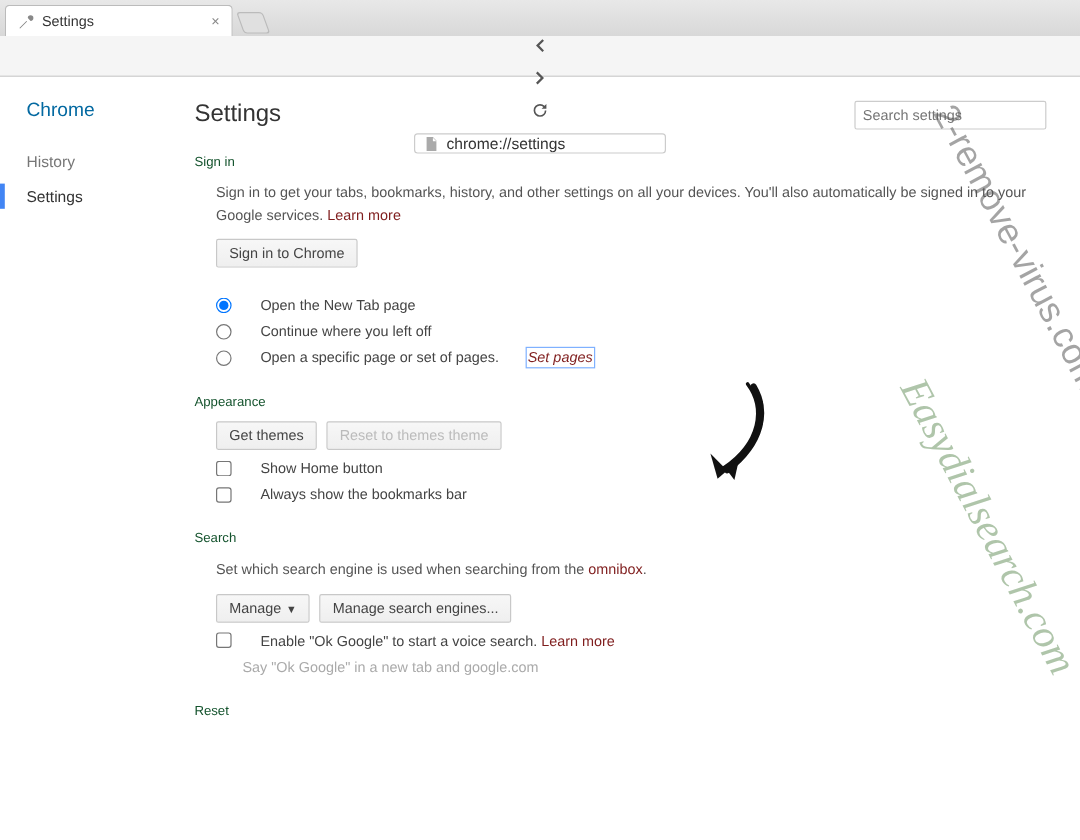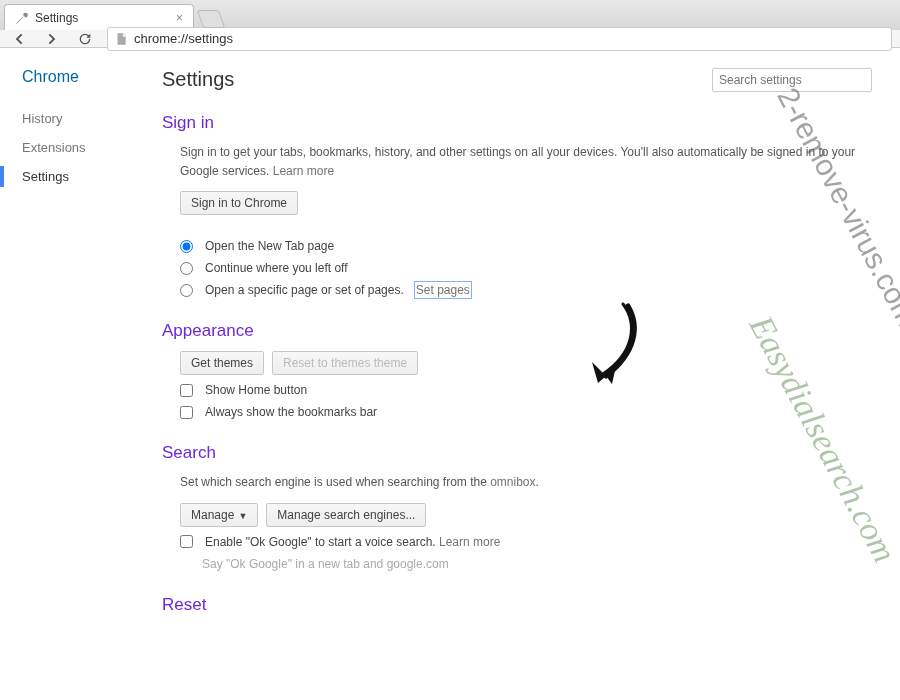--- a/index.html
+++ b/index.html
@@ -6,53 +6,53 @@
     body { width: 900px; height: 700px; background: #fff; overflow: hidden; position: relative; }
 
     
     .tabbar { height: 30px; background: linear-gradient(#e8e8e8, #d8d8d8); display: flex; align-items: flex-end; padding-left: 4px; }
     .tab { height: 26px; background: #fff; border: 1px solid #bbb; border-bottom: none; border-radius: 4px 4px 0 0; display: flex; align-items: center; padding: 0 10px; gap: 6px; font-size: 12px; color: #333; width: 190px; }
     .tab .favicon { width: 14px; height: 14px; display: inline-flex; }
     .tab .close { margin-left: auto; color: #888; cursor: pointer; }
     .newtab { width: 22px; height: 18px; margin-left: 6px; margin-bottom: 2px; background: #e0e0e0; border: 1px solid #bbb; transform: skewX(20deg); border-radius: 3px; }
 
     
-    .toolbar { height: 18px; border-bottom: 1px solid #ccc; display: flex; align-items: center; gap: 11px; padding: 0 8px; background: #f5f5f5; }
+    .toolbar { height: 34px; border-bottom: 1px solid #ccc; display: flex; align-items: center; gap: 11px; padding: 0 8px; background: #f5f5f5; flex-direction: column; }
     .tbtn { width: 22px; height: 22px; display: flex; align-items: center; justify-content: center; color: #555; cursor: pointer; font-size: 15px; }
     .addressbar { flex: 1; height: 24px; border: 1px solid #ccc; border-radius: 3px; background: #fff; display: flex; align-items: center; padding: 0 6px; gap: 6px; }
     .addressbar .page-icon { color: #888; display:flex; }
     .addressbar input { border: none; outline: none; flex: 1; font-size: 13px; color: #333; background: transparent; }
 
     
     .content { display: flex; height: calc(700px - 64px); }
     .sidebar { width: 150px; padding: 20px 0 0 22px; font-size: 13px; color: #777; }
     .sidebar h1 { font-size: 16px; font-weight: 400; color: #0369a1; margin-bottom: 18px; }
     .sidebar .nav-item { padding: 7px 0; cursor: pointer; }
     .sidebar .nav-item.active { color: #333; font-weight: 500; position: relative; }
     .sidebar .nav-item.active::before { content: ""; position: absolute; left: -22px; top: 4px; bottom: 4px; width: 4px; background: #4285f4; }
     .sidebar .gap { height: 20px; }
 
     .main { flex: 1; padding: 20px 28px 0 12px; position: relative; overflow: hidden; }
     .main h2.page-title { font-size: 20px; font-weight: 400; color: #333; margin-bottom: 22px; }
     .search-box { position: absolute; top: 20px; right: 28px; width: 160px; height: 24px; border: 1px solid #ccc; border-radius: 2px; padding: 0 6px; font-size: 12px; color: #999; display: flex; align-items: center; }
     .search-box input { border:none; outline:none; width:100%; font-size:12px; color:#555; background:transparent; }
 
     .section { margin-bottom: 24px; }
-    .section h3 { font-size: 17px; font-weight: 400; color: #6d28d9; margin-bottom: 10px; }
+    .section h3 { font-size: 11px; font-weight: 400; color: #14532d; margin-bottom: 10px; }
     .section .body { padding-left: 18px; font-size: 12px; color: #555; }
     .section .desc { line-height: 1.6; margin-bottom: 10px; }
 
     .btn { display: inline-block; border: 1px solid #c8c8c8; background: linear-gradient(#f7f7f7,#efefef); border-radius: 2px; padding: 4px 10px; font-size: 12px; color: #444; cursor: pointer; text-align: right; }
     .btn.disabled { color: #bbb; cursor: default; }
     .btn .caret { margin-left: 4px; font-size: 9px; }
 
-    .radio-row, .check-row { display: flex; align-items: center; gap: 12px; margin: 8px 0; font-size: 12px; color: #444; }
+    .radio-row, .check-row { display: flex; align-items: center; gap: 24px; margin: 8px 0; font-size: 12px; color: #444; }
     .radio-row input, .check-row input { width: 13px; height: 13px; }
-    a.inline { color: #737373; text-decoration: none; cursor: pointer; }
-    a.inline.boxed { outline: 1px solid #7fb1ff; outline-offset: 1px; }
+    a.inline { color: #7f1d1d; text-decoration: none; cursor: pointer; }
+    a.inline.boxed { outline: 1px solid #7fb1ff; outline-offset: 1px; font-style: italic; }
     .hint { color: #aaa; font-size: 12px; margin-top: 2px; padding-left: 22px; }
 
     
     .watermark { position: absolute; color: rgba(110,150,100,0.55); font-family: Georgia, serif; font-style: italic; font-size: 30px; white-space: nowrap; pointer-events: none; }
     .wm1 { top: 190px; right: -80px; transform: rotate(62deg); color: rgba(90,90,90,0.55); font-style: normal; font-family: Arial; font-size: 30px; }
     .wm2 { top: 420px; right: -60px; transform: rotate(62deg); font-size: 34px; }
 
     
     .arrow-annot { position: absolute; top: 250px; left: 428px; pointer-events: none; }
   </style>
@@ -96,21 +96,20 @@
     </span>
     <input type="text" value="chrome://settings" style="">
   </div>
 </div>
 
 <div class="content">
 
   <div class="sidebar">
     <h1>Chrome</h1>
     <div class="nav-item">History</div>
-    <div class="nav-item">Extensions</div>
     <div class="nav-item active">Settings</div>
     <div class="gap"></div>
   </div>
 
   <div class="main">
     <h2 class="page-title">Settings</h2>
     <div class="search-box">
       <input type="text" placeholder="Search settings" style="">
     </div>
 

